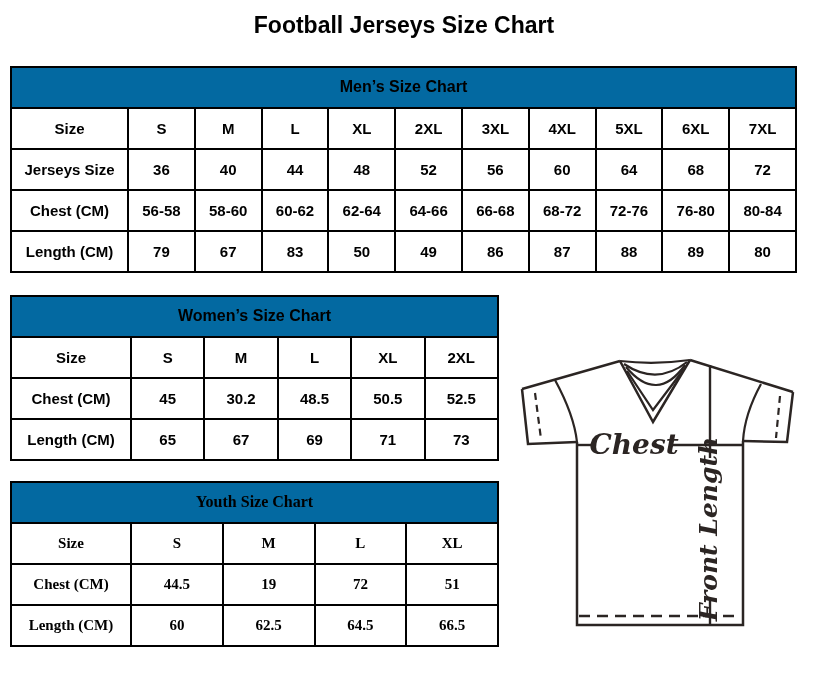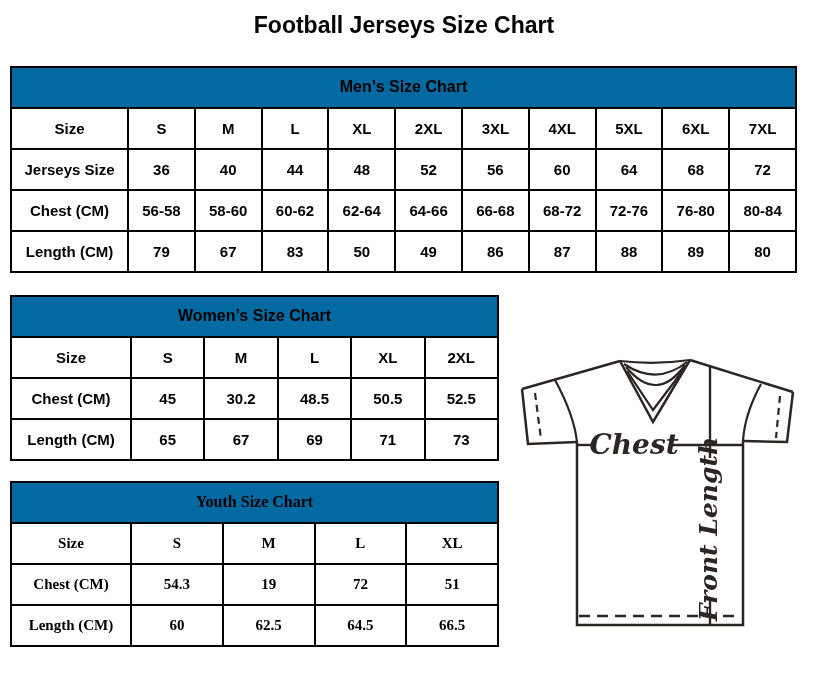--- a/index.html
+++ b/index.html
@@ -169,21 +169,21 @@
           <tbody>
               <tr>
                 <td>Size</td>
                 <td>S</td>
                 <td>M</td>
                 <td>L</td>
                 <td>XL</td>
               </tr>
               <tr>
                 <td>Chest (CM)</td>
-                <td>54.3</td>
+                <td>44.5</td>
                 <td>19</td>
                 <td>72</td>
                 <td>51</td>
               </tr>
               <tr>
                 <td>Length (CM)</td>
                 <td>60</td>
                 <td>62.5</td>
                 <td>64.5</td>
                 <td>66.5</td>

